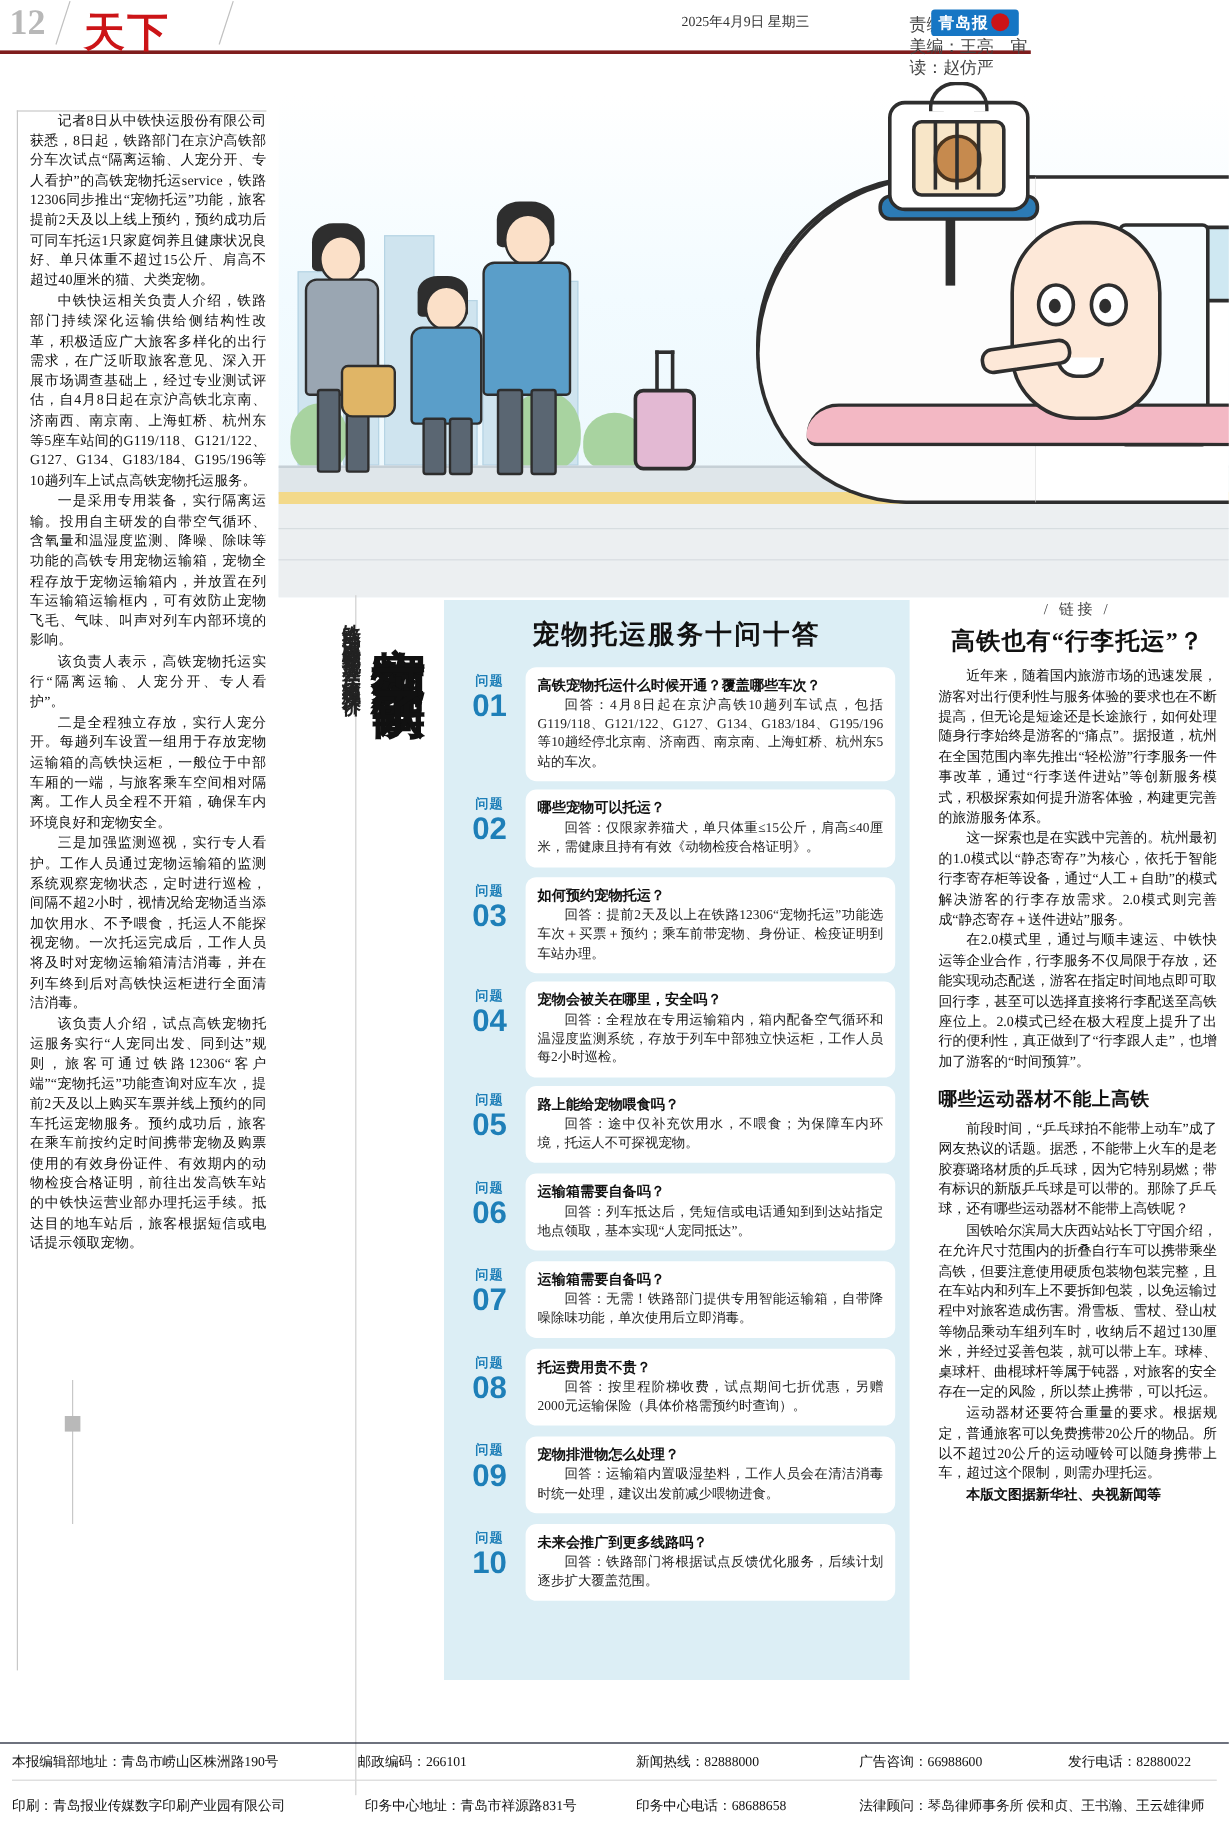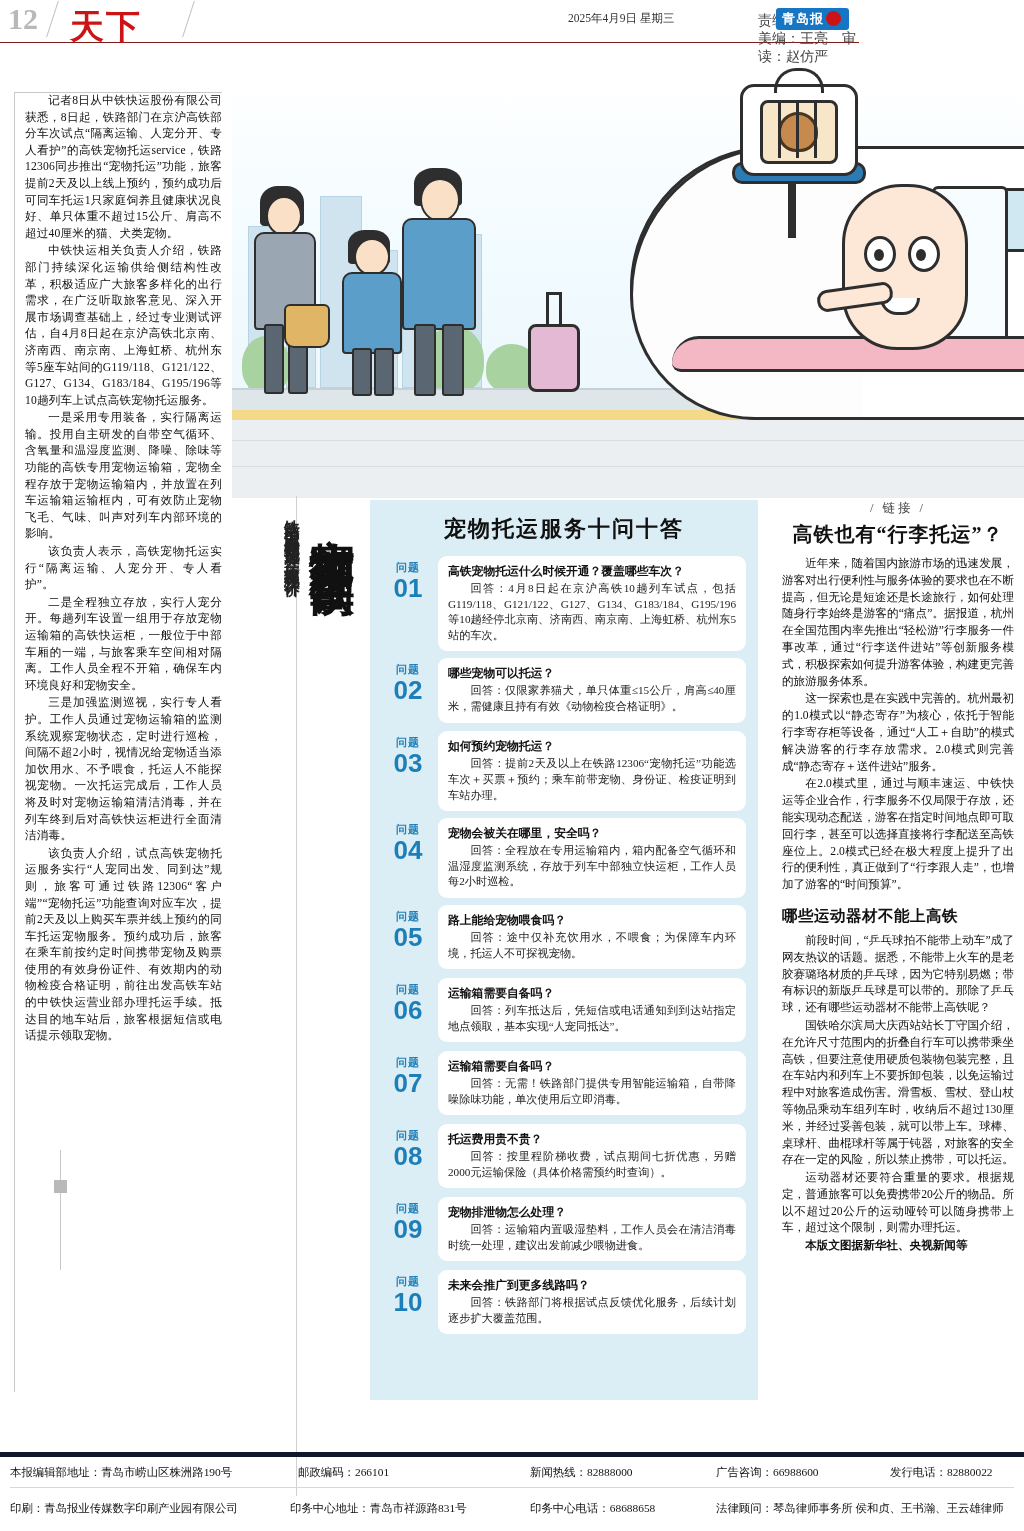--- a/index.html
+++ b/index.html
@@ -15,21 +15,21 @@
     position: relative;
     overflow: hidden;
   }
 
   
   .masthead {
     position: absolute;
     top: 0; left: 0;
     width: 859px;
     height: 42px;
-    border-bottom: 1px solid #7f1d1d;
+    border-bottom: 3px solid #7f1d1d;
   }
   .page-num {
     position: absolute;
     left: 8px; top: 2px;
     font-size: 30px;
     font-weight: bold;
     color: #b8b8b8;
     font-family: "Liberation Serif", serif;
   }
   .slash1 {
@@ -489,21 +489,21 @@
     margin-top: 10px;
     text-indent: 0;
   }
 
   
   .footer {
     position: absolute;
     left: 0; top: 1452px;
     width: 1024px;
     height: 65px;
-    border-top: 5px solid #0f172a;
+    border-top: 1px solid #0f172a;
     padding-top: 8px;
     box-sizing: border-box;
   }
   .footer-row {
     position: relative;
     height: 22px;
     font-size: 11.4px;
     color: #111;
   }
   .fc { position: absolute; white-space: nowrap; }
@@ -754,17 +754,17 @@
   <div class="footer-row">
     <span class="fc" style="left:10px;">本报编辑部地址：青岛市崂山区株洲路190号</span>
     <span class="fc" style="left:298px;">邮政编码：266101</span>
     <span class="fc" style="left:530px;">新闻热线：82888000</span>
     <span class="fc" style="left:716px;">广告咨询：66988600</span>
     <span class="fc" style="left:890px;">发行电话：82880022</span>
   </div>
   <div class="footer-sep"></div>
   <div class="footer-row" style="margin-top:14px;text-decoration:underline;">
     <span class="fc" style="left:10px;">印刷：青岛报业传媒数字印刷产业园有限公司</span>
-    <span class="fc" style="left:290px;">印务中心地址：青岛市祥源路831号</span>
+    <span class="fc" style="left:304px;">印务中心地址：青岛市祥源路831号</span>
     <span class="fc" style="left:530px;">印务中心电话：68688658</span>
     <span class="fc" style="left:716px;">法律顾问：琴岛律师事务所 侯和贞、王书瀚、王云雄律师</span>
   </div>
 </div>
 
 </body></html>

